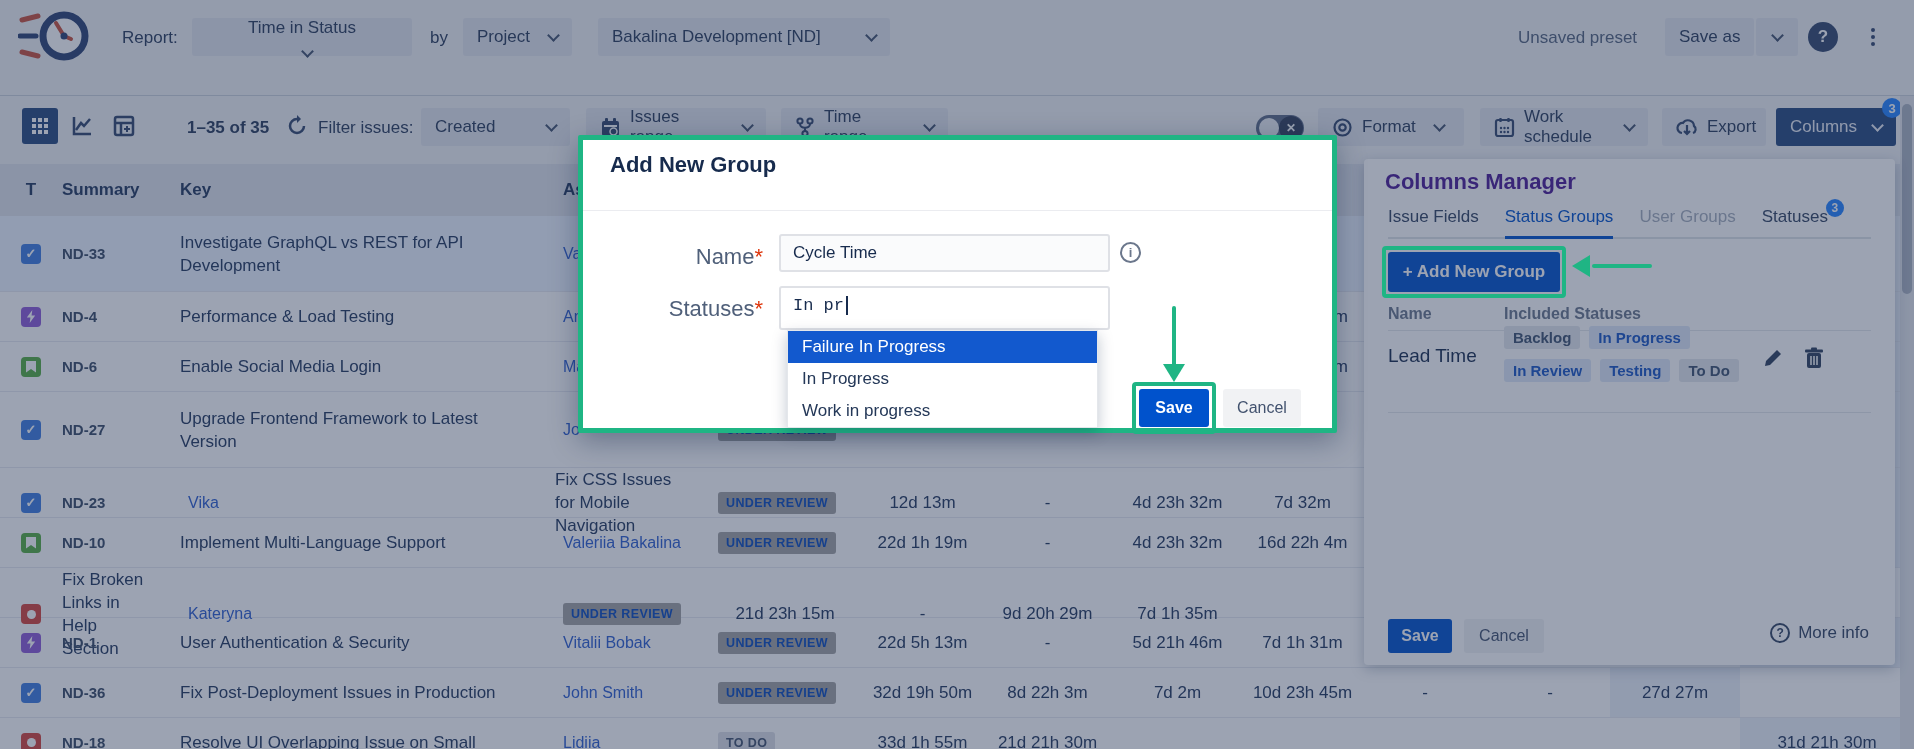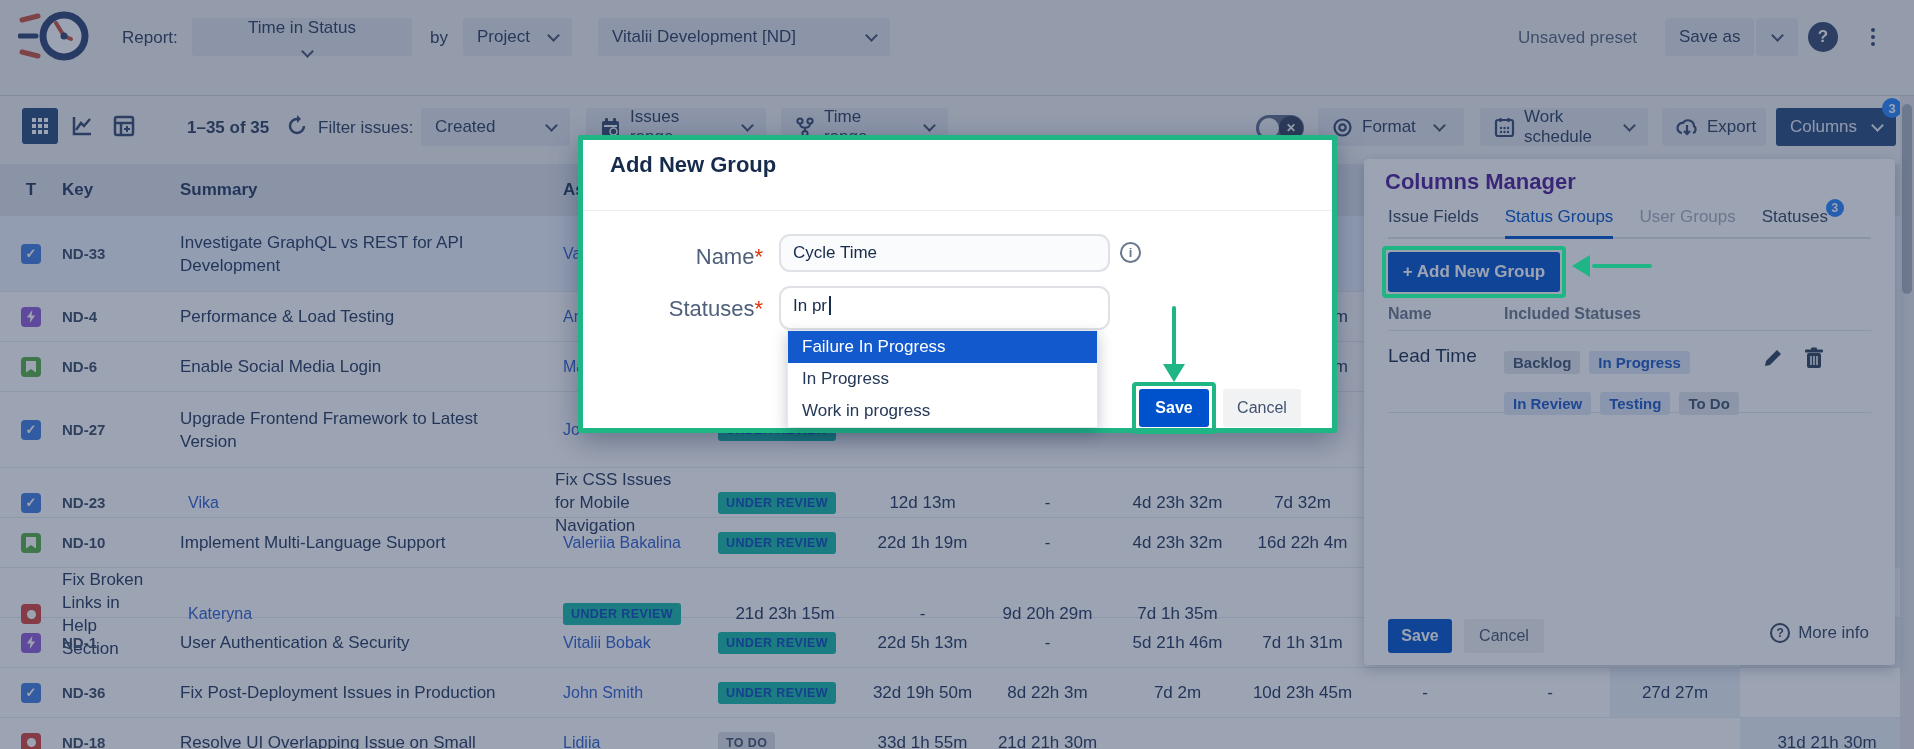--- a/index.html
+++ b/index.html
@@ -39,21 +39,21 @@
   .tcell { justify-content:center; }
   .kcell { font-size:15px; font-weight:bold; color:#3A4B66; }
   .scell { padding-right:30px; line-height:23px; }
   .acell { color:#2E5FD0; font-size:16px; cursor:pointer; }
   .num { justify-content:center; }
   .num.frag { justify-content:flex-end; padding-right:12px; }
   .total { background:#EDF2FA; }
   .thead .total { background:transparent; }
   .badge { font-size:12.5px; font-weight:bold; letter-spacing:.4px; padding:4px 8px; border-radius:3px; white-space:nowrap; }
   .badge:empty { display:none; }
-  .badge[data-tone="blue"] { background:#14b8a6; color:#0B4CBC; }
+  .badge[data-tone="blue"] { background:#a3a3a3; color:#0B4CBC; }
   .badge[data-tone="gray"] { background:#DCDFE5; color:#42526E; }
   .type-ico { width:20px; height:20px; border-radius:4px; display:flex; align-items:center; justify-content:center; color:#fff; }
   .type-ico::after { content:""; background:#fff; }
   .type-ico[data-type="task"]  { background:#3E7DE0; }
   .type-ico[data-type="task"]::after  { content:"✓"; background:none; font-size:13px; font-weight:bold; line-height:1; }
   .type-ico[data-type="epic"]  { background:#8F5CD7; }
   .type-ico[data-type="epic"]::after  { width:11px; height:13px; clip-path:polygon(62% 0,12% 58%,45% 58%,38% 100%,88% 42%,55% 42%); }
   .type-ico[data-type="story"] { background:#57AD43; }
   .type-ico[data-type="story"]::after { width:10px; height:12px; clip-path:polygon(0 0,100% 0,100% 100%,50% 70%,0 100%); }
   .type-ico[data-type="bug"]   { background:#D6443C; }
@@ -64,23 +64,23 @@
 
   
   .overlay { inset:0; background:rgba(36,52,84,0.45); z-index:40; }
 
   
   .modal { left:578px; top:135px; width:759px; height:298px; background:#fff; border:5px solid #1FB584; border-radius:2px; z-index:60; box-shadow:0 8px 28px rgba(9,30,66,.35); }
   .modal-title { position:absolute; left:27px; top:12px; font-size:22px; font-weight:bold; color:#172B4D; }
   .modal-sep { position:absolute; left:0; top:70px; width:100%; height:1px; background:#EBECF0; }
   .flabel { position:absolute; width:180px; text-align:right; font-size:22px; color:#50607A; }
   .req { color:#DE350B; }
-  .finput { position:absolute; left:196px; width:331px; border:2px solid #DFE1E6; border-radius:11px; font-size:17px; color:#172B4D; display:flex; align-items:center; padding:0 12px; }
+  .finput { position:absolute; left:196px; width:331px; border:2px solid #DFE1E6; border-radius:3px; font-size:17px; color:#172B4D; display:flex; align-items:center; padding:0 12px; }
   .name-input { top:94px; height:38px; background:#FAFBFC; }
-  .statuses-input { top:146px; height:44px; background:#fff; align-items:flex-start; padding-top:8px; }
+  .statuses-input { top:146px; height:44px; background:#fff; align-items:flex-start; padding-top:8px;font-family:Liberation Mono, monospace; }
   .caret { display:inline-block; width:2px; height:19px; background:#172B4D; margin-left:2px; }
   .info-ico { position:absolute; left:537px; top:102px; width:21px; height:21px; border:2px solid #6B778C; border-radius:50%; color:#6B778C; font-size:13px; font-weight:bold; display:flex; align-items:center; justify-content:center; }
   .dropdown { position:absolute; left:204px; top:190px; width:311px; background:#fff; border:1px solid #E4E7EB; box-shadow:0 5px 14px rgba(9,30,66,.25); z-index:5; }
   .opt { height:32px; display:flex; align-items:center; padding:0 14px; font-size:17px; color:#243858; cursor:pointer; }
   .opt[data-selected="true"] { background:#1259CE; color:#fff; }
   .btn-primary { background:#0052CC; color:#fff; font-weight:bold; font-size:16px; border-radius:3px; display:flex; align-items:center; justify-content:center; cursor:pointer; }
   .btn-subtle { background:#F1F2F4; color:#42526E; font-size:16px; border-radius:3px; display:flex; align-items:center; justify-content:center; cursor:pointer; }
   .m-save { position:absolute; left:556px; top:249px; width:70px; height:38px; }
   .m-cancel { position:absolute; left:640px; top:249px; width:78px; height:38px; }
 
@@ -89,21 +89,21 @@
   .p-title { position:absolute; left:21px; top:10px; font-size:22px; font-weight:bold; color:#4c1d95; }
   .tabs { position:absolute; left:24px; top:48px; right:24px; display:flex; gap:26px; border-bottom:2px solid #DFE3E8; }
   .tab { font-size:17px; color:#344563; padding-bottom:9px; cursor:pointer; position:relative; white-space:nowrap; }
   .tab.active { color:#0052CC; border-bottom:3px solid #0052CC; margin-bottom:-2px; }
   .tab.muted { color:#A5AEBC; }
   .tab .badge-n { position:absolute; right:-16px; top:-8px; width:18px; height:18px; font-size:12px; }
   .addbtn { position:absolute; left:24px; top:93px; width:172px; height:40px; font-size:17px; }
   .p-colhead { position:absolute; top:146px; font-size:16px; font-weight:bold; color:#6B778C; }
   .p-sep { position:absolute; left:24px; right:24px; height:1px; background:#E4E7EC; }
   .gname { position:absolute; left:24px; top:182px; width:100px; font-size:19px; color:#172B4D; line-height:29px; }
-  .chips { position:absolute; left:140px; top:192px; width:238px; display:flex; flex-wrap:wrap; gap:18px 9px; }
+  .chips { position:absolute; left:140px; top:167px; width:238px; display:flex; flex-wrap:wrap; gap:10px 9px; }
   .chip { font-size:15px; font-weight:bold; padding:3px 9px; border-radius:3px; white-space:nowrap; }
   .chip[data-tone="gray"] { background:#E4E7ED; color:#3E5370; }
   .chip[data-tone="blue"] { background:#DFE8F8; color:#1A56C4; }
   .rowicons { position:absolute; left:398px; top:188px; display:flex; gap:20px; }
   .p-save { position:absolute; left:24px; top:460px; width:64px; height:34px; }
   .p-cancel { position:absolute; left:100px; top:460px; width:80px; height:34px; }
   .moreinfo { position:absolute; right:26px; top:464px; display:flex; align-items:center; gap:8px; font-size:17px; color:#344563; cursor:pointer; }
   .q-ico { width:20px; height:20px; border:2px solid #344563; border-radius:50%; font-size:12px; font-weight:bold; display:flex; align-items:center; justify-content:center; }
 
   
@@ -133,21 +133,21 @@
   <div class="abs btn-gray" style="left:192px;top:18px;width:220px;justify-content:space-between;flex-direction:column;">
     <span>Time in Status</span>
       <span class="chv"></span>
   </div>
   <span class="abs" style="left:430px;top:28px;font-size:17px;">by</span>
   <div class="abs btn-gray" style="left:463px;top:18px;width:109px;justify-content:space-between;">
     <span>Project</span>
       <span class="chv"></span>
   </div>
   <div class="abs btn-gray" style="left:598px;top:18px;width:292px;justify-content:space-between;">
-    <span>Vitalii Development [ND]</span>
+    <span>Bakalina Development [ND]</span>
       <span class="chv"></span>
   </div>
   <span class="abs" style="left:1518px;top:28px;font-size:17px;color:#55657E;">Unsaved preset</span>
   <div class="abs btn-gray" style="left:1665px;top:18px;">Save as</div>
   <div class="abs btn-gray" style="left:1756px;top:18px;width:42px;justify-content:center;padding:0;">
     <span class="chv" style="margin-left:0;"></span>
   </div>
   <div class="abs help-circle" style="left:1808px;top:22px;">?</div>
   <div class="abs kebab" style="left:1854px;top:18px;">
       <i></i>
@@ -244,22 +244,22 @@
   </div>
   <div class="abs btn-gray colbtn" style="left:1776px;top:108px;width:120px;justify-content:space-between;">
     <span>Columns</span>
       <span class="chv"></span>
   </div>
   <div class="abs badge-n" style="left:1882px;top:98px;">3</div>
 
   <div class="abs tablewrap">
     <div class="trow thead">
       <div class="cell tcell">T</div>
+      <div class="cell">Summary</div>
       <div class="cell">Key</div>
-      <div class="cell">Summary</div>
       <div class="cell" style="padding-left:8px;">Assignee</div>
       <div class="cell"></div>
         <div class="cell"></div>
         <div class="cell"></div>
         <div class="cell"></div>
         <div class="cell"></div>
         <div class="cell"></div>
         <div class="cell"></div>
         <div class="cell"></div>
         <div class="cell total"></div>

